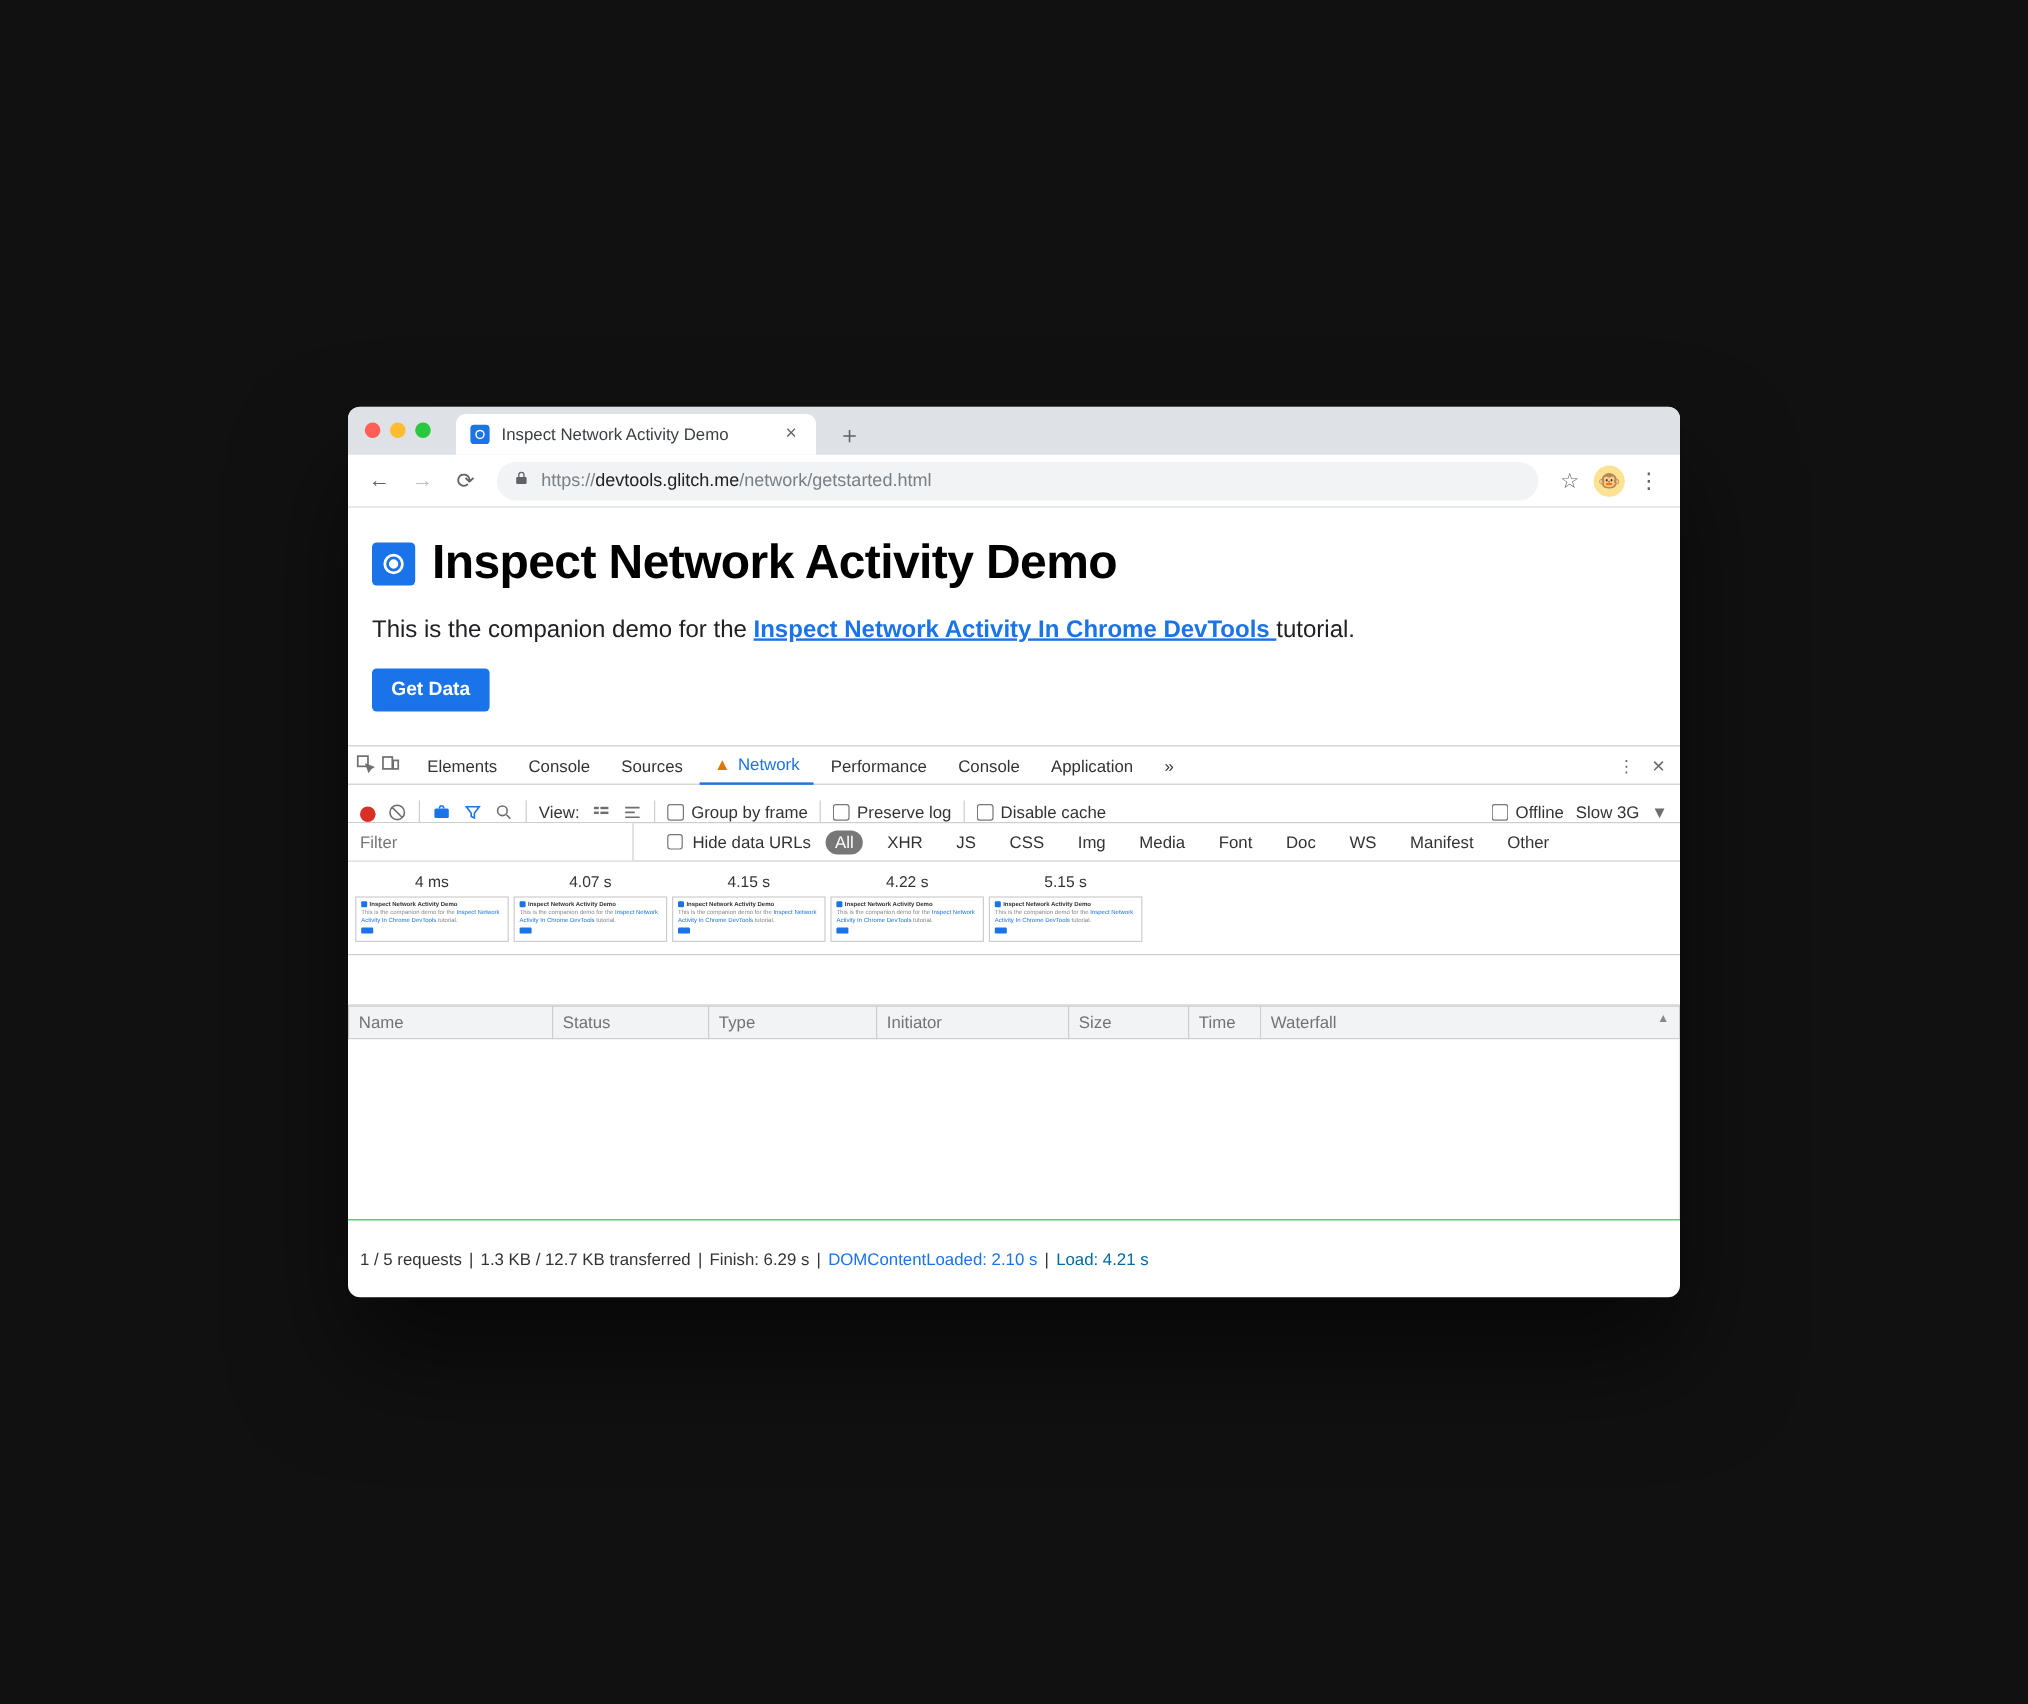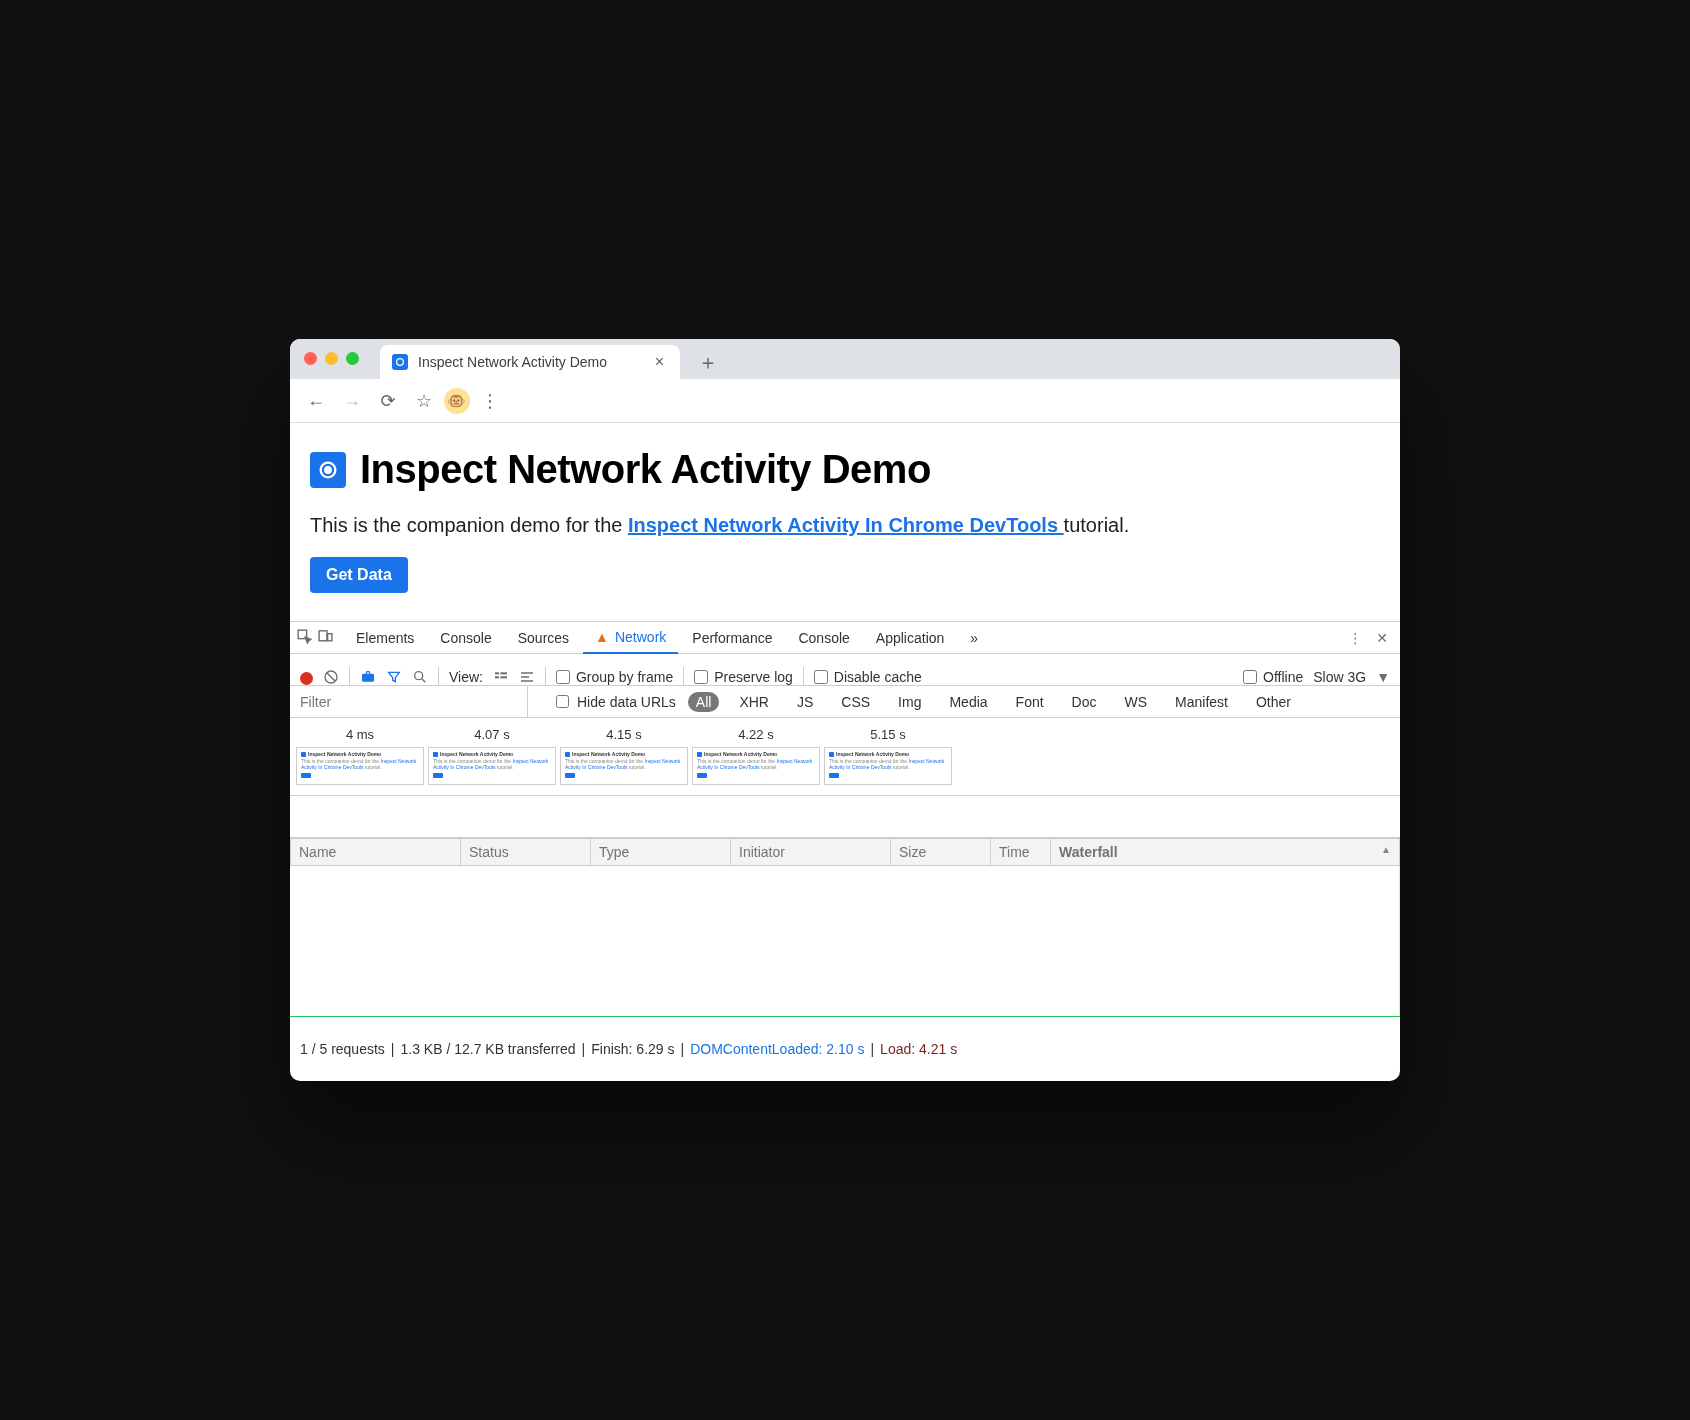--- a/index.html
+++ b/index.html
@@ -65,31 +65,31 @@
   .frame .shot .mini-logo{display:inline-block;width:5px;height:5px;background:#1a73e8;border-radius:1px;vertical-align:middle;margin-right:2px;}
   .timeline-gap { height:42px; border-bottom:1px solid #cdcdcd;}
   
   .nettable { width:100%; border-collapse:collapse; font-size:14px;}
   .nettable th { text-align:left; font-weight:400; background:#f1f3f4; border:1px solid #cdcdcd; border-top:1px solid #cdcdcd; padding:5px 8px; color:#737373;}
   .nettable td { border-right:1px solid #e6e6e6; padding:4px 8px; background:#e6f0fb; height:26px;}
   .nettable td.size{text-align:right;}
   .nettable .initiator{color:#888;}
   .nettable .doc-ico{display:inline-block;width:14px;height:16px;border:1px solid #bbb;background:#fff;vertical-align:middle;margin-right:6px;position:relative;}
   .nettable .doc-ico::after{content:"";position:absolute;left:2px;right:2px;top:3px;height:1px;background:#ccc;box-shadow:0 3px 0 #ccc,0 6px 0 #ccc;}
-  .nettable th:last-child{position:relative;font-weight:bold;}
+  .nettable th:last-child{position:relative;}
   .nettable th:last-child::after{content:"▲";position:absolute;right:8px;color:#888;font-size:10px;}
   .tbody-empty td { background:#fff !important; height:150px;}
   .waterfall-cell{padding:4px 6px;}
   .wf-bar{height:14px;width:180px;background:#e9e9e9;border:1px solid #cfcfcf;position:relative;}
   .wf-bar .seg{position:absolute;top:0;bottom:0;background:#9aa0a6;left:70px;right:0;}
   .wf-green{display:inline-block;height:14px;width:26px;background:#1ec36a;}
   
   .statusbar { border-top:1px solid #22c55e; font-size:14px; padding:24px 10px; color:#333; display:flex; gap:6px; flex-wrap:wrap;}
   .statusbar .blue{color:#1a73e8;}
-  .statusbar .red{color:#7f1d1d;}
+  .statusbar .red{color:#0369a1;}
 </style>
 </head>
 <body>
 
 <div class="window">
 
   <div class="tabstrip">
     <div class="traffic">
       <div class="dot red"></div>
       <div class="dot yellow"></div>
@@ -104,20 +104,30 @@
       <span>Inspect Network Activity Demo</span>
       <span class="tab-close">×</span>
     </div>
     <div class="newtab">＋</div>
   </div>
 
   <div class="toolbar">
     <div class="tbtn">←</div>
     <div class="tbtn" style="opacity:.4">→</div>
     <div class="tbtn">⟳</div>
+    <div class="omnibox">
+      <span>
+        <svg width="13" height="13" viewBox="0 0 24 24" fill="#5f6368">
+            <path d="M12 2a5 5 0 0 0-5 5v3H6a2 2 0 0 0-2 2v7a2 2 0 0 0 2 2h12a2 2 0 0 0 2-2v-7a2 2 0 0 0-2-2h-1V7a5 5 0 0 0-5-5zm-3 5a3 3 0 1 1 6 0v3H9z"></path>
+          </svg>
+      </span>
+      <span class="url">
+        <span class="gray">https://</span><span>devtools.glitch.me</span><span class="gray">/network/getstarted.html</span>
+      </span>
+    </div>
     <div class="tbtn">☆</div>
     <div class="avatar">🐵</div>
     <div class="tbtn">⋮</div>
   </div>
 
   <div class="page">
     <h1>
       <span class="logo">
         <svg width="22" height="22" viewBox="0 0 24 24" fill="none" stroke="#fff" stroke-width="2.5">
             <circle cx="12" cy="12" r="8"></circle>

